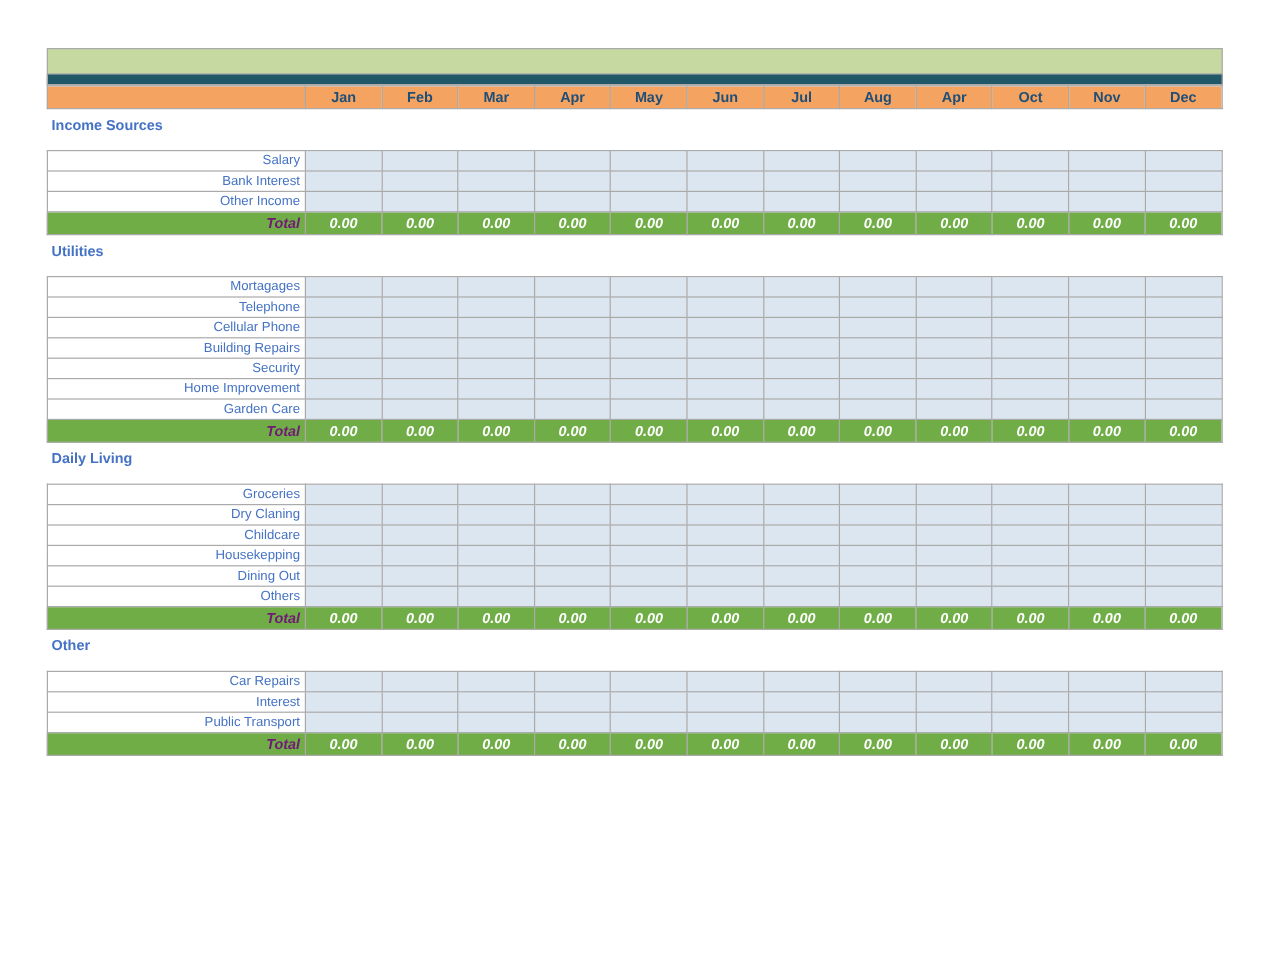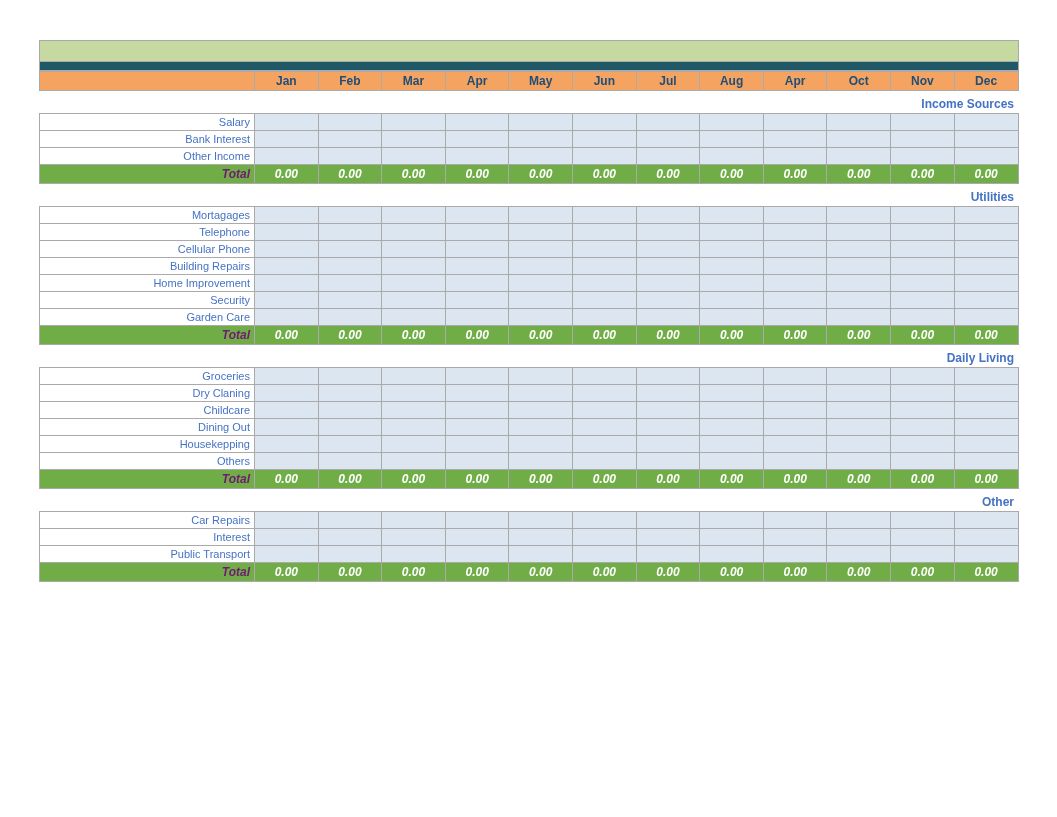--- a/index.html
+++ b/index.html
@@ -52,24 +52,24 @@
       font-size: 12px;
     }
     .header-row th.label-col {
       background: #f4a460;
     }
     .section-header td {
       background: #ffffff;
       color: #4472c4;
       font-weight: bold;
       font-size: 12px;
-      text-align: right;
+      text-align: left;
       border: none;
       padding-top: 6px;
-      padding-bottom: 2px;
+      padding-bottom: 14px;
     }
     .data-row td {
       background: #dce6f1;
       color: #4472c4;
       font-size: 11px;
     }
     .data-row td.label-col {
       background: #ffffff;
       text-align: right;
       color: #4472c4;
@@ -245,36 +245,36 @@
           <td class="num-col"></td>
           <td class="num-col"></td>
           <td class="num-col"></td>
           <td class="num-col"></td>
           <td class="num-col"></td>
           <td class="num-col"></td>
           <td class="num-col"></td>
           <td class="num-col"></td>
         </tr>
         <tr class="data-row">
+          <td class="label-col">Security</td>
+          <td class="num-col"></td>
+          <td class="num-col"></td>
+          <td class="num-col"></td>
+          <td class="num-col"></td>
+          <td class="num-col"></td>
+          <td class="num-col"></td>
+          <td class="num-col"></td>
+          <td class="num-col"></td>
+          <td class="num-col"></td>
+          <td class="num-col"></td>
+          <td class="num-col"></td>
+          <td class="num-col"></td>
+        </tr>
+        <tr class="data-row">
           <td class="label-col">Home Improvement</td>
-          <td class="num-col"></td>
-          <td class="num-col"></td>
-          <td class="num-col"></td>
-          <td class="num-col"></td>
-          <td class="num-col"></td>
-          <td class="num-col"></td>
-          <td class="num-col"></td>
-          <td class="num-col"></td>
-          <td class="num-col"></td>
-          <td class="num-col"></td>
-          <td class="num-col"></td>
-          <td class="num-col"></td>
-        </tr>
-        <tr class="data-row">
-          <td class="label-col">Security</td>
           <td class="num-col"></td>
           <td class="num-col"></td>
           <td class="num-col"></td>
           <td class="num-col"></td>
           <td class="num-col"></td>
           <td class="num-col"></td>
           <td class="num-col"></td>
           <td class="num-col"></td>
           <td class="num-col"></td>
           <td class="num-col"></td>
@@ -353,36 +353,36 @@
           <td class="num-col"></td>
           <td class="num-col"></td>
           <td class="num-col"></td>
           <td class="num-col"></td>
           <td class="num-col"></td>
           <td class="num-col"></td>
           <td class="num-col"></td>
           <td class="num-col"></td>
         </tr>
         <tr class="data-row">
+          <td class="label-col">Housekepping</td>
+          <td class="num-col"></td>
+          <td class="num-col"></td>
+          <td class="num-col"></td>
+          <td class="num-col"></td>
+          <td class="num-col"></td>
+          <td class="num-col"></td>
+          <td class="num-col"></td>
+          <td class="num-col"></td>
+          <td class="num-col"></td>
+          <td class="num-col"></td>
+          <td class="num-col"></td>
+          <td class="num-col"></td>
+        </tr>
+        <tr class="data-row">
           <td class="label-col">Dining Out</td>
-          <td class="num-col"></td>
-          <td class="num-col"></td>
-          <td class="num-col"></td>
-          <td class="num-col"></td>
-          <td class="num-col"></td>
-          <td class="num-col"></td>
-          <td class="num-col"></td>
-          <td class="num-col"></td>
-          <td class="num-col"></td>
-          <td class="num-col"></td>
-          <td class="num-col"></td>
-          <td class="num-col"></td>
-        </tr>
-        <tr class="data-row">
-          <td class="label-col">Housekepping</td>
           <td class="num-col"></td>
           <td class="num-col"></td>
           <td class="num-col"></td>
           <td class="num-col"></td>
           <td class="num-col"></td>
           <td class="num-col"></td>
           <td class="num-col"></td>
           <td class="num-col"></td>
           <td class="num-col"></td>
           <td class="num-col"></td>

